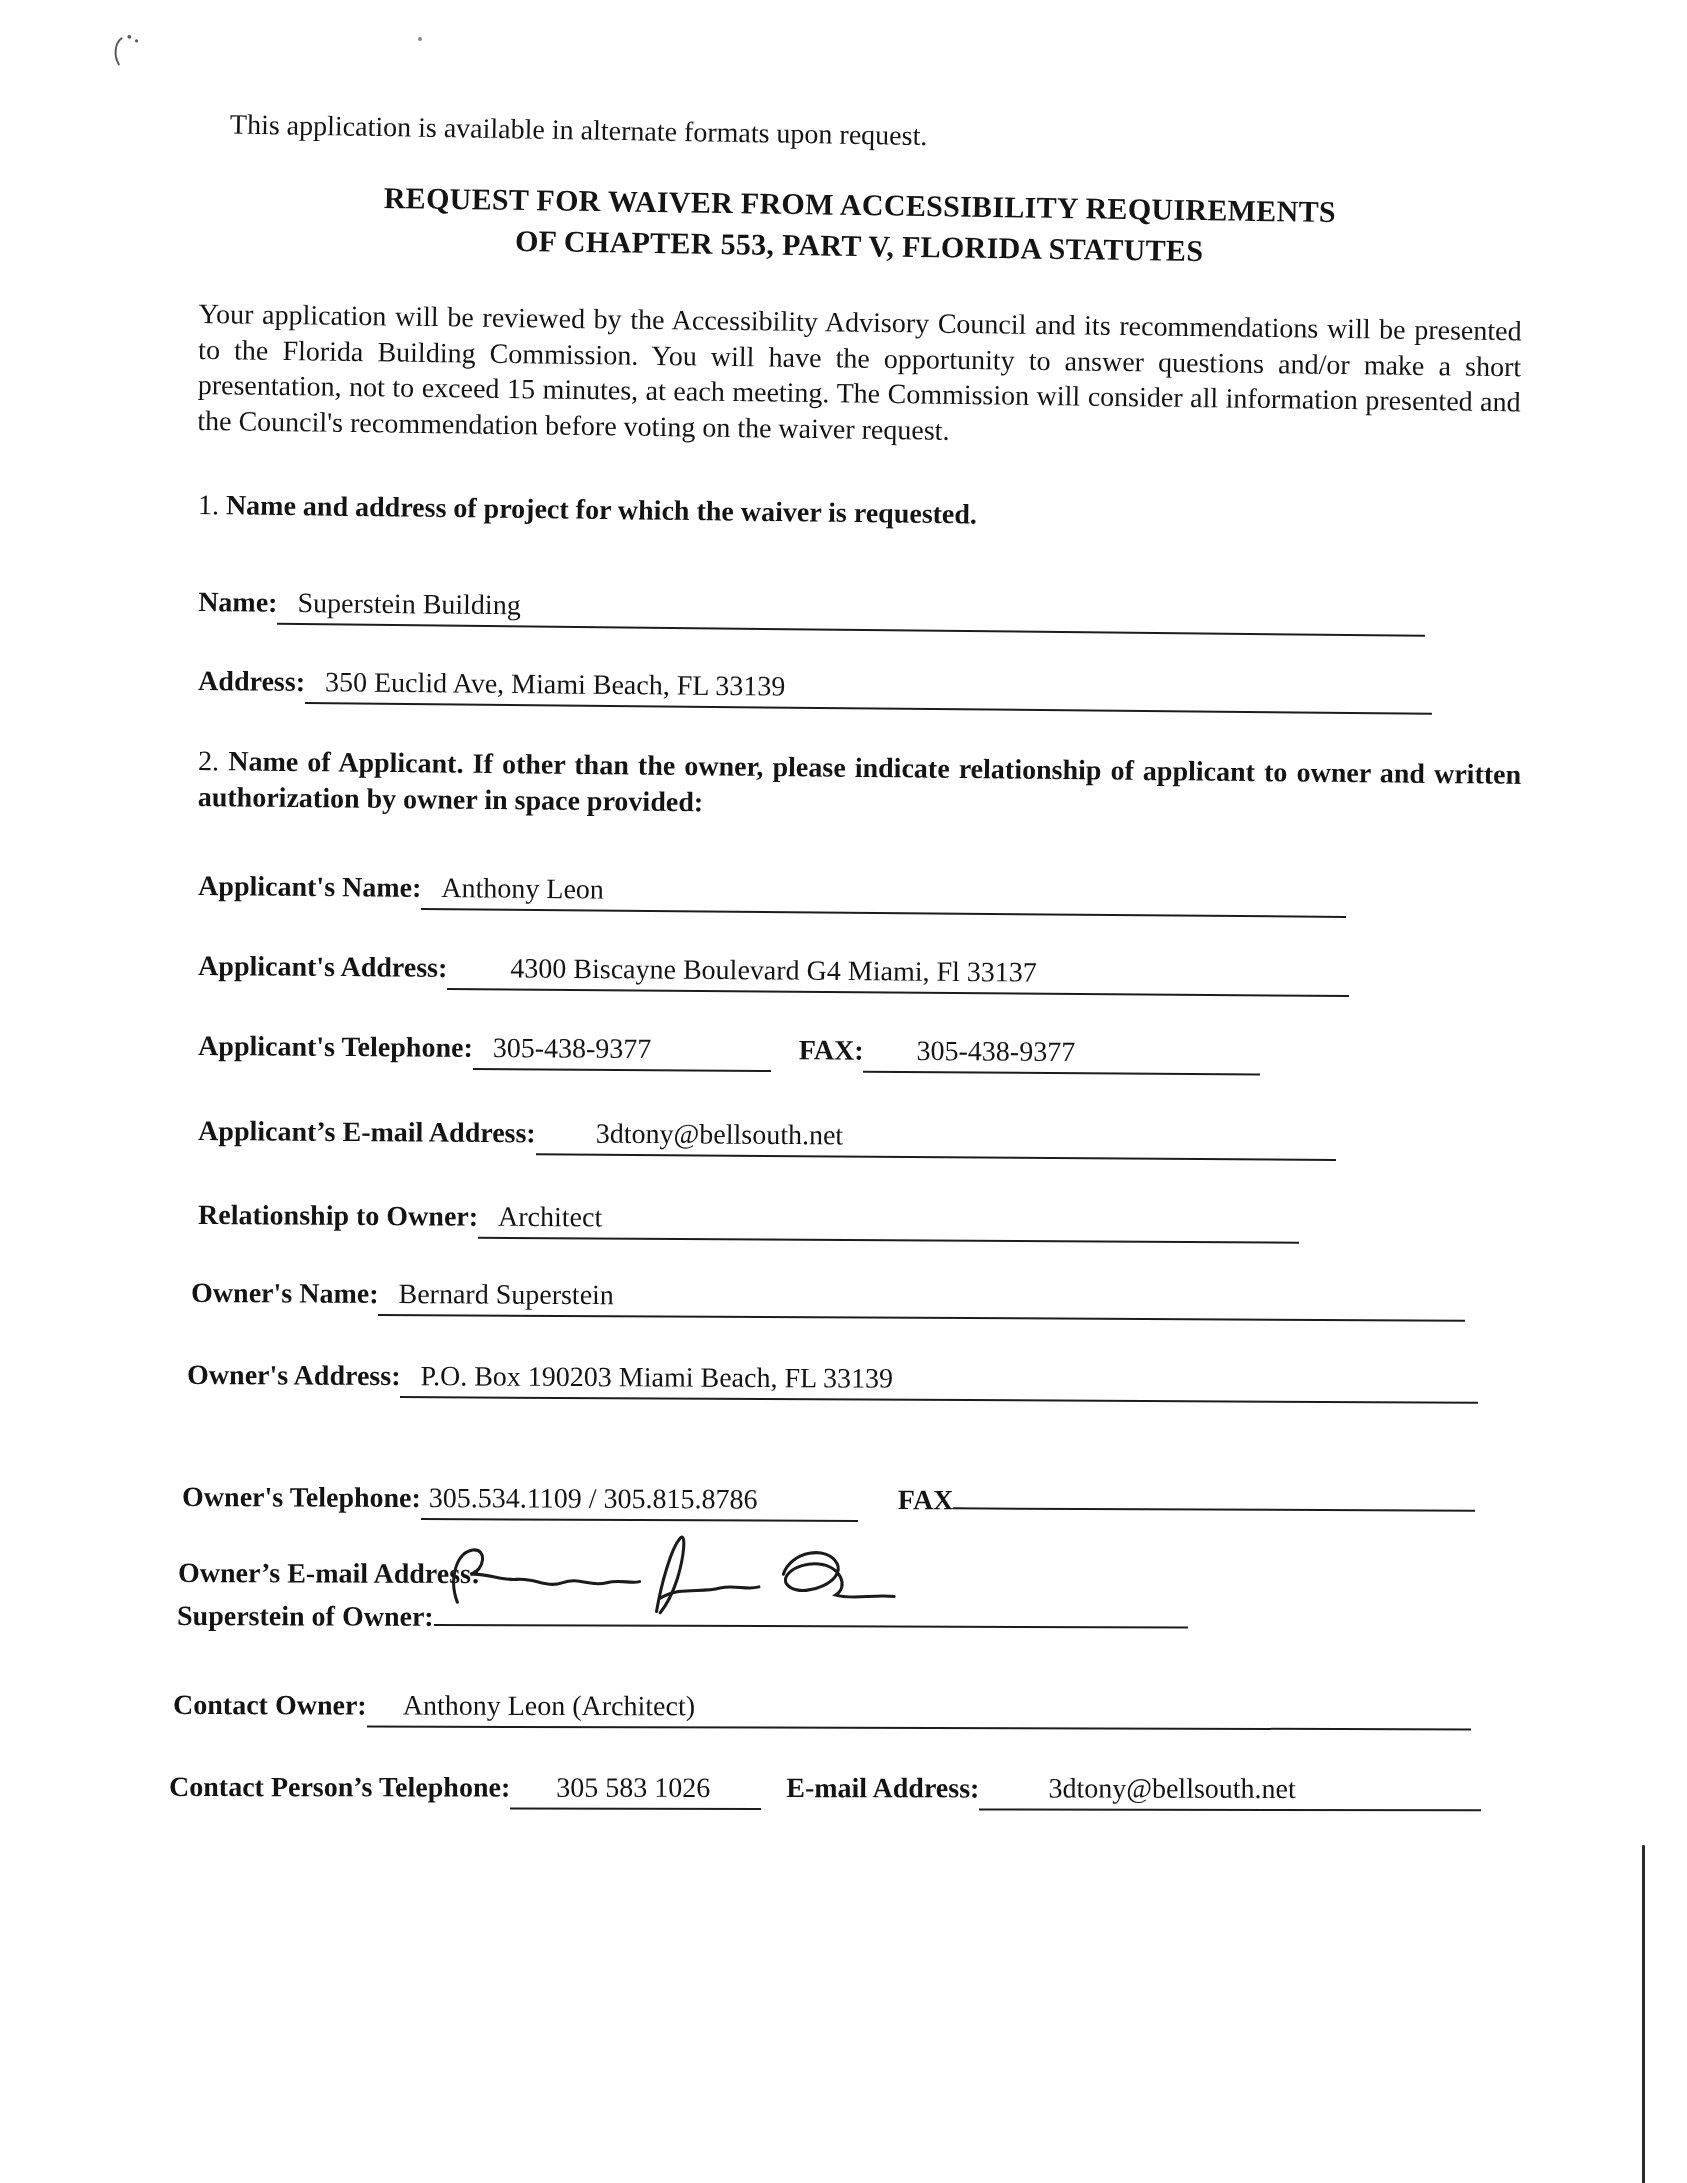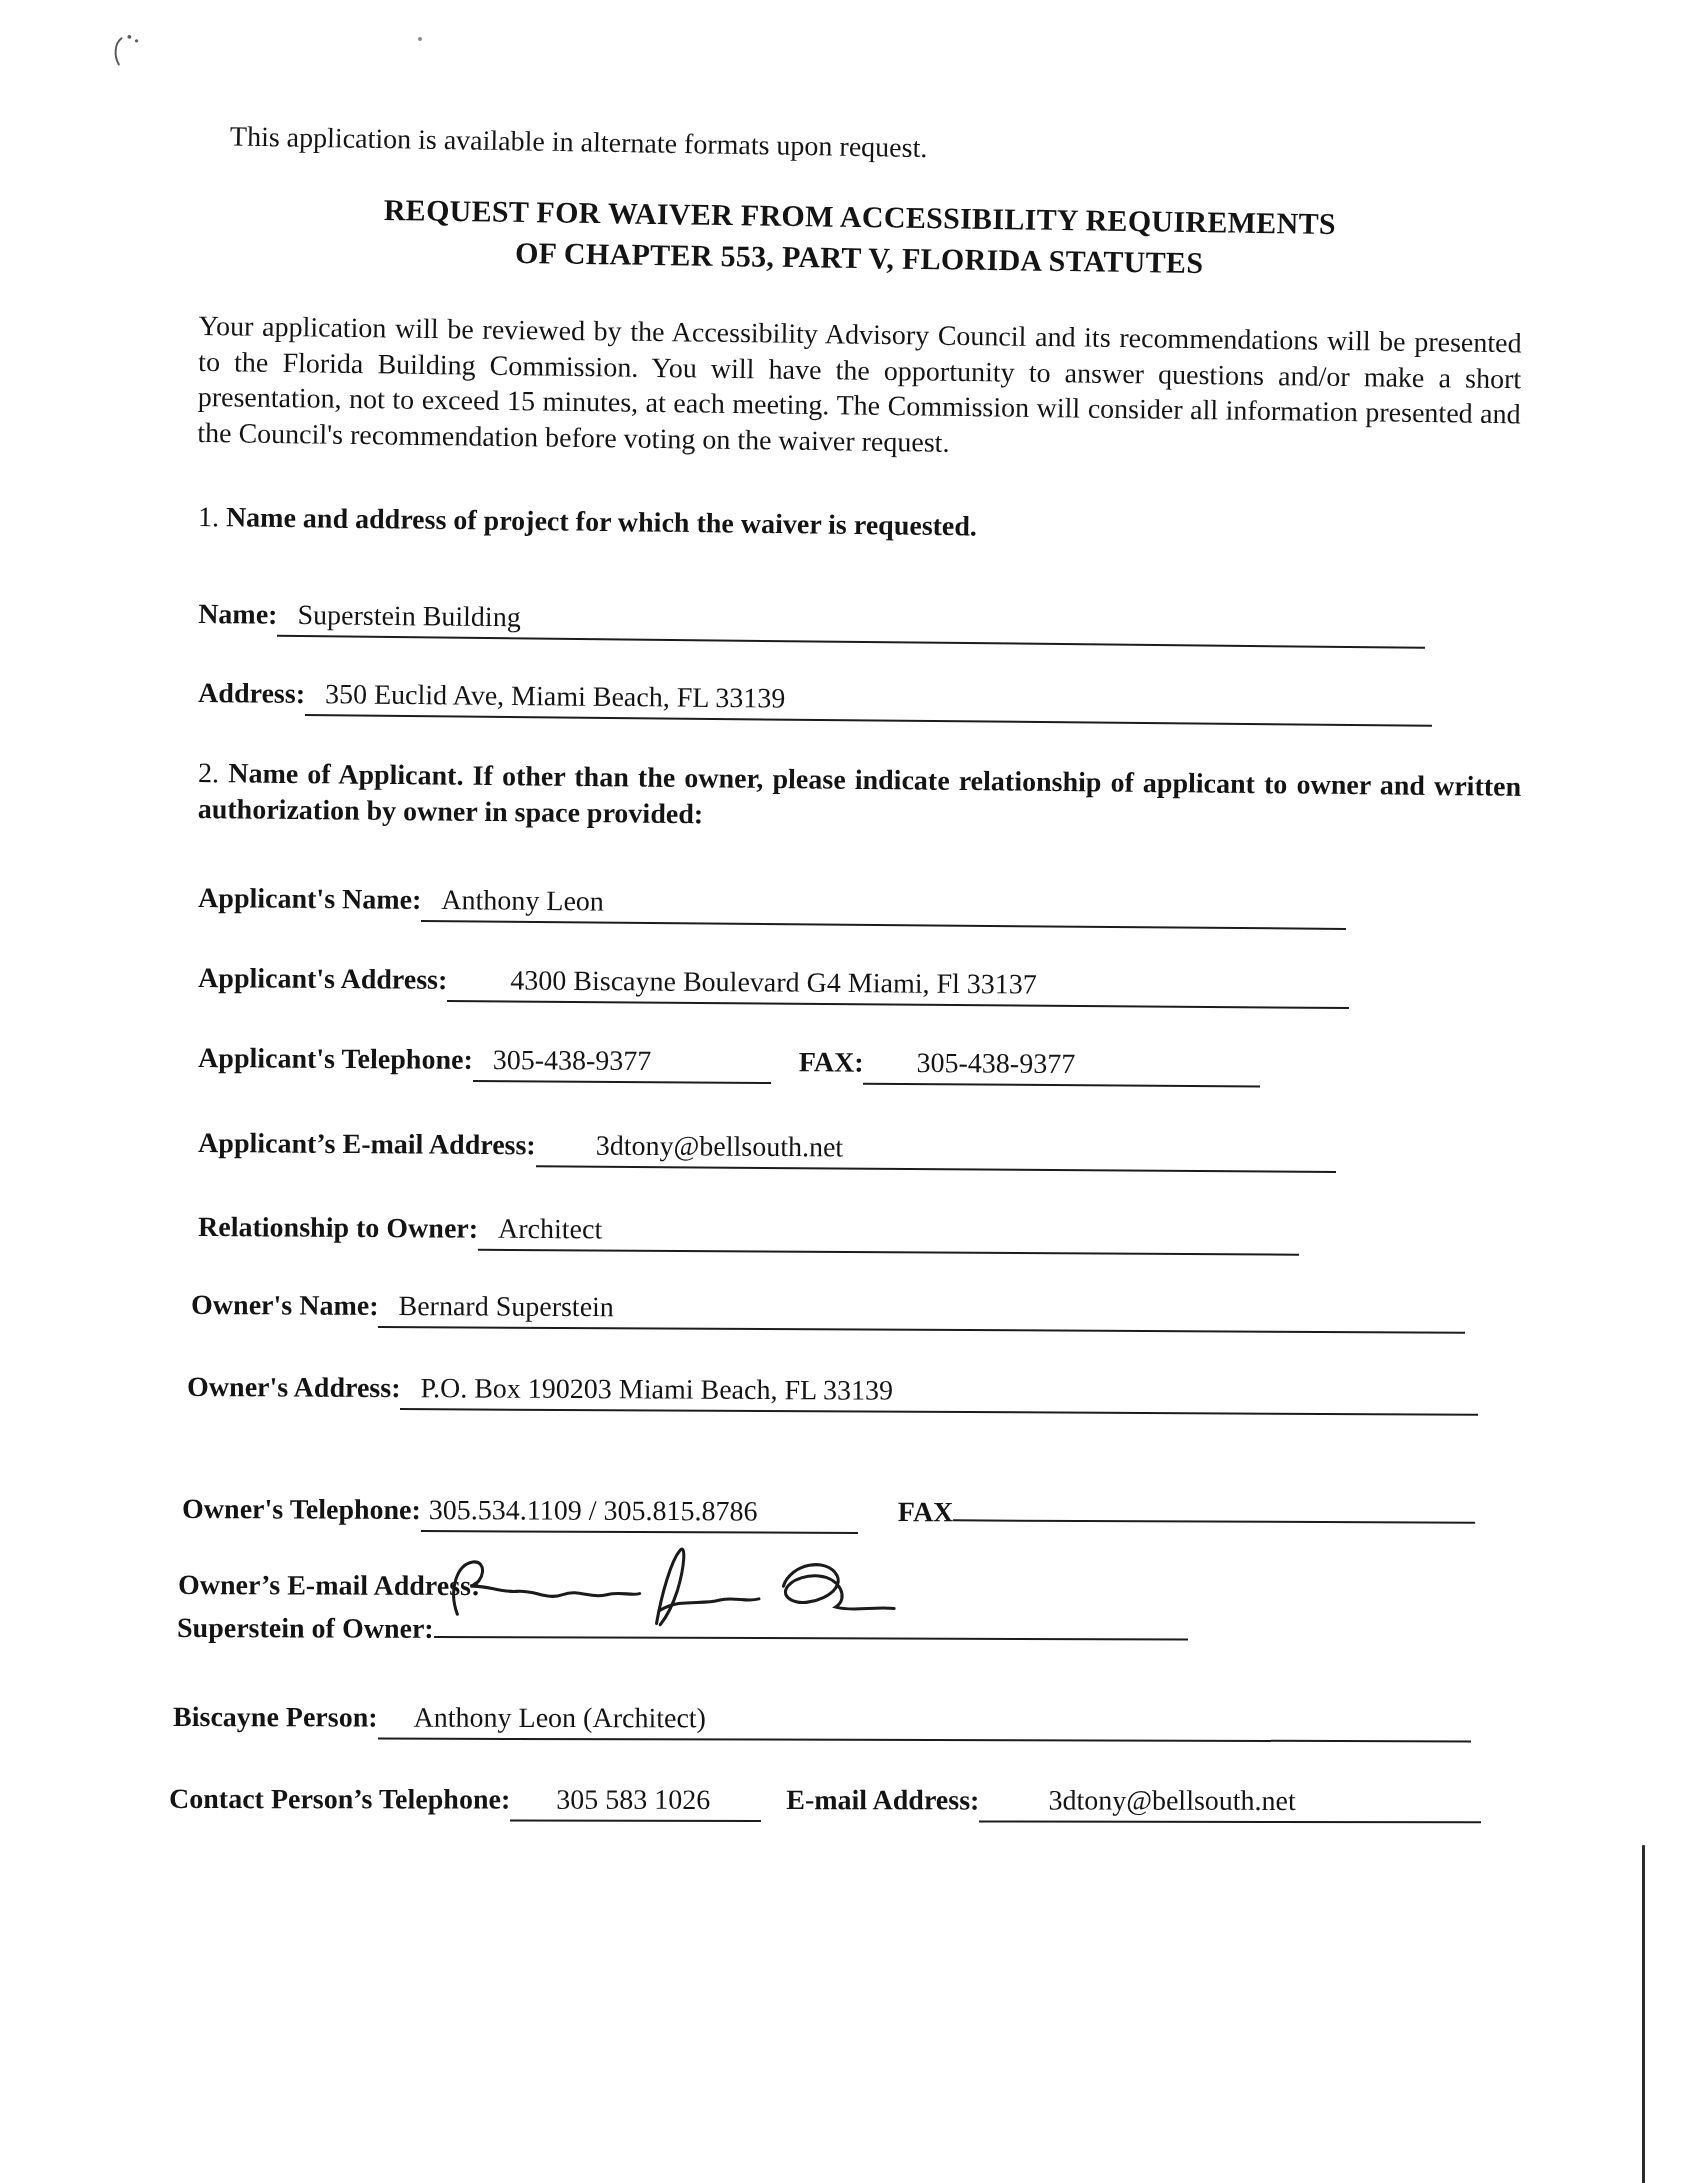--- a/index.html
+++ b/index.html
@@ -4,21 +4,21 @@
 <style>
   * { margin:0; padding:0; box-sizing:border-box; }
   html, body { background:#ffffff; }
   body {
     width:1687px; height:2183px;
     position:relative; overflow:hidden;
     font-family:"Liberation Serif", serif;
     color:#141414;
   }
   .content {
-    position:absolute; left:198px; top:12px; width:1323px;
+    position:absolute; left:198px; top:0; width:1323px;
   }
   .notice {
     margin-top:106px; padding-left:32px;
     font-size:28px; line-height:1.25;
     transform:rotate(0.95deg); transform-origin:left center;
   }
   .title {
     margin-top:44px; text-align:center;
     font-weight:bold; font-size:30px; line-height:1.35;
     letter-spacing:0.3px;
@@ -166,21 +166,21 @@
           <path d="M25,120 C10,80 24,38 50,34 C74,31 70,68 46,74 C70,71 96,84 122,82 C154,79 170,97 198,87 C226,77 242,95 270,87 C292,81 310,89 324,85"></path>
           <path d="M352,134 C360,86 376,30 390,14 C400,2 398,40 386,80 C377,108 366,126 358,136"></path>
           <path d="M358,112 C392,92 424,104 456,95 C480,89 500,99 520,93"></path>
           <path d="M560,72 C572,34 632,24 648,54 C662,82 600,110 572,94 C548,80 578,52 618,55 C654,58 668,92 646,106 C674,114 710,104 742,108"></path>
         </g>
       </svg>
     </span>
   </div>
 
   <div class="row" style="--r:0.15deg; margin-top:53px; margin-left:-25px; margin-right:50px;">
-    <span class="lbl">Biscayne Person:</span>
+    <span class="lbl">Contact Owner:</span>
     <span class="val grow" style="padding-left:36px;">Anthony Leon (Architect)</span>
   </div>
 
   <div class="row" style="--r:0.1deg; margin-top:42px; margin-left:-29px; margin-right:40px;">
     <span class="lbl">Contact Person’s Telephone:</span>
     <span class="val" style="width:251px; padding-left:46px;">305 583 1026</span>
     <span class="lbl lbl2" style="margin-left:25px;">E-mail Address:</span>
     <span class="val grow" style="padding-left:69px;">3dtony@bellsouth.net</span>
   </div>
 

